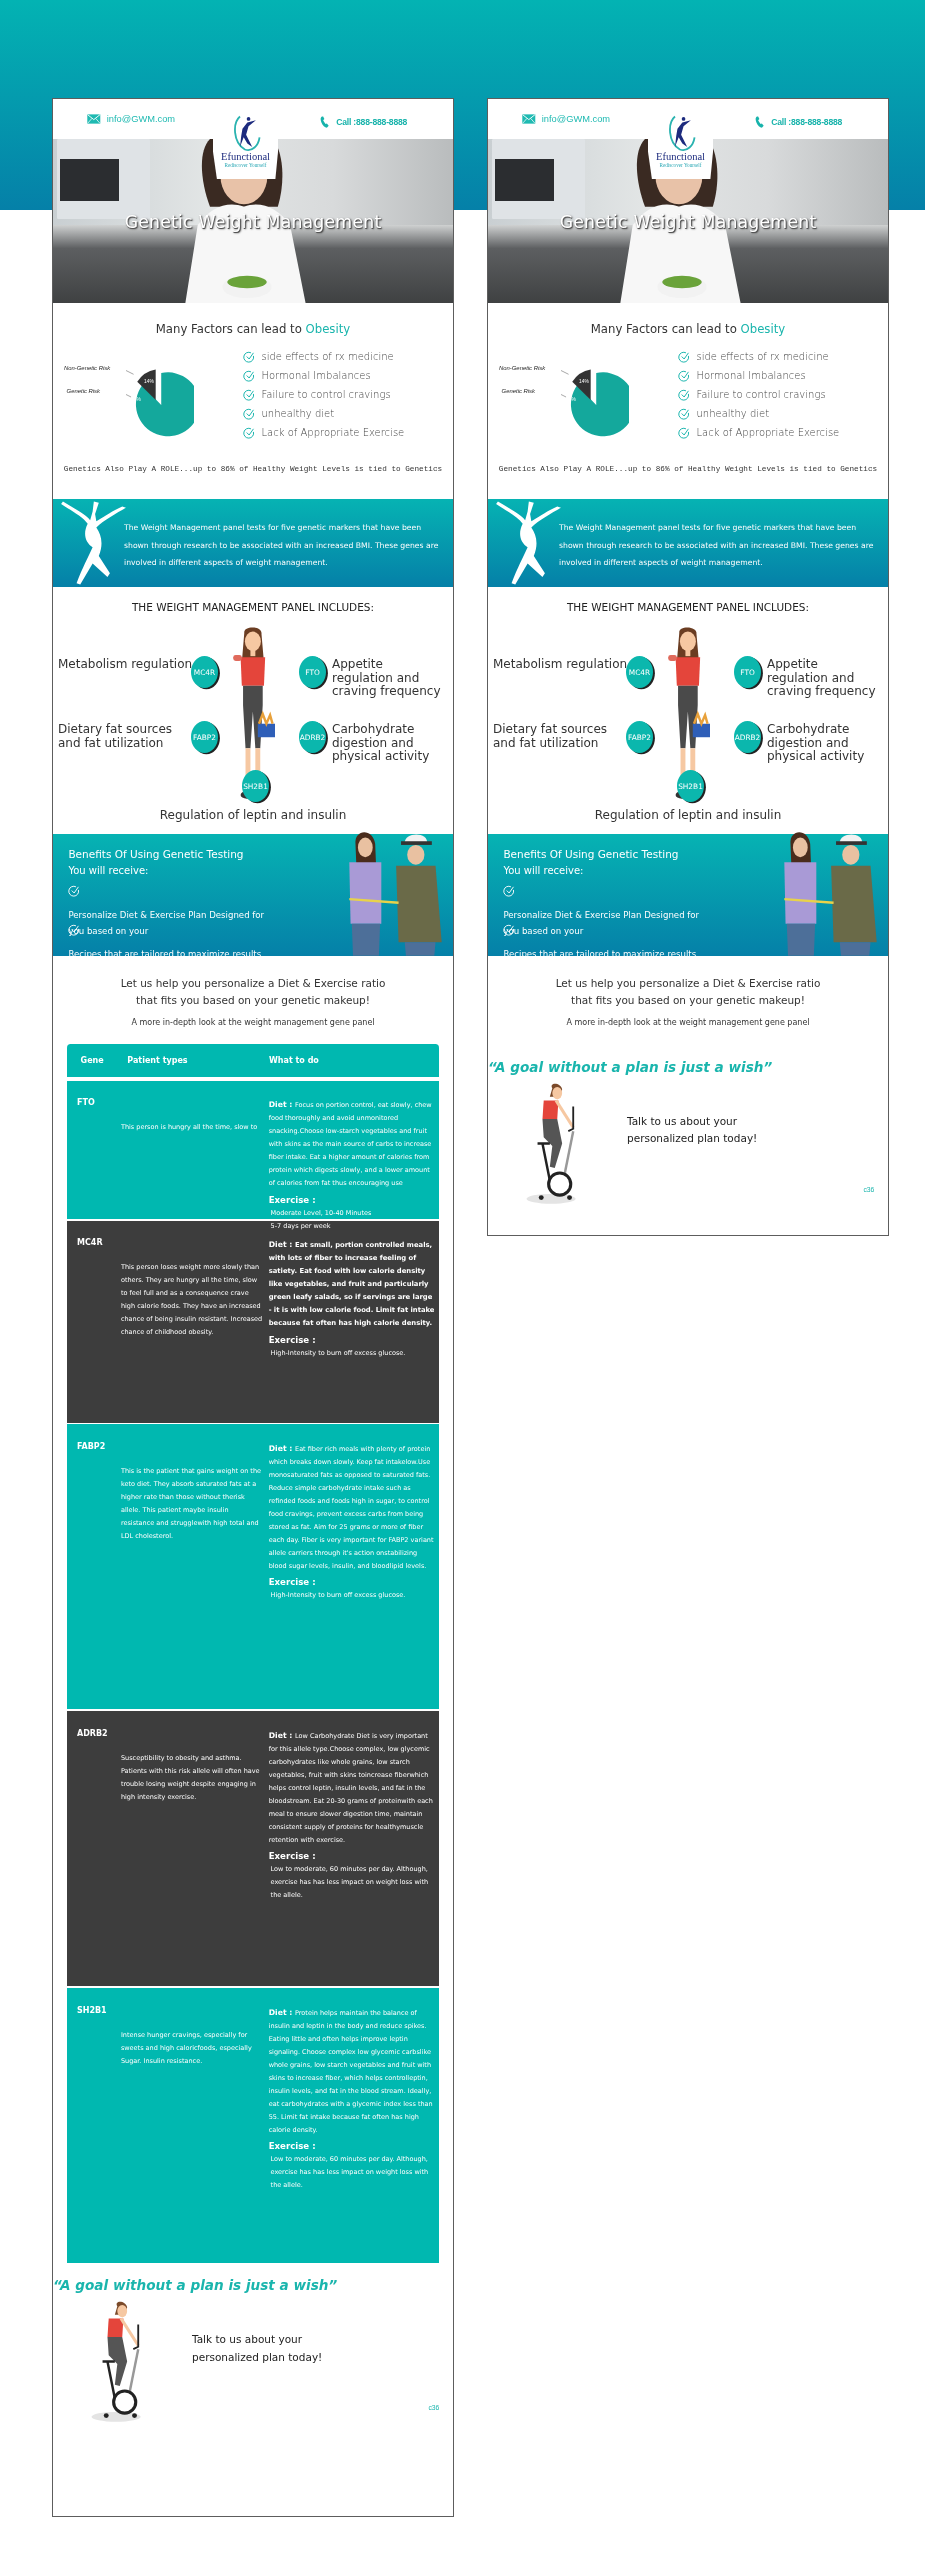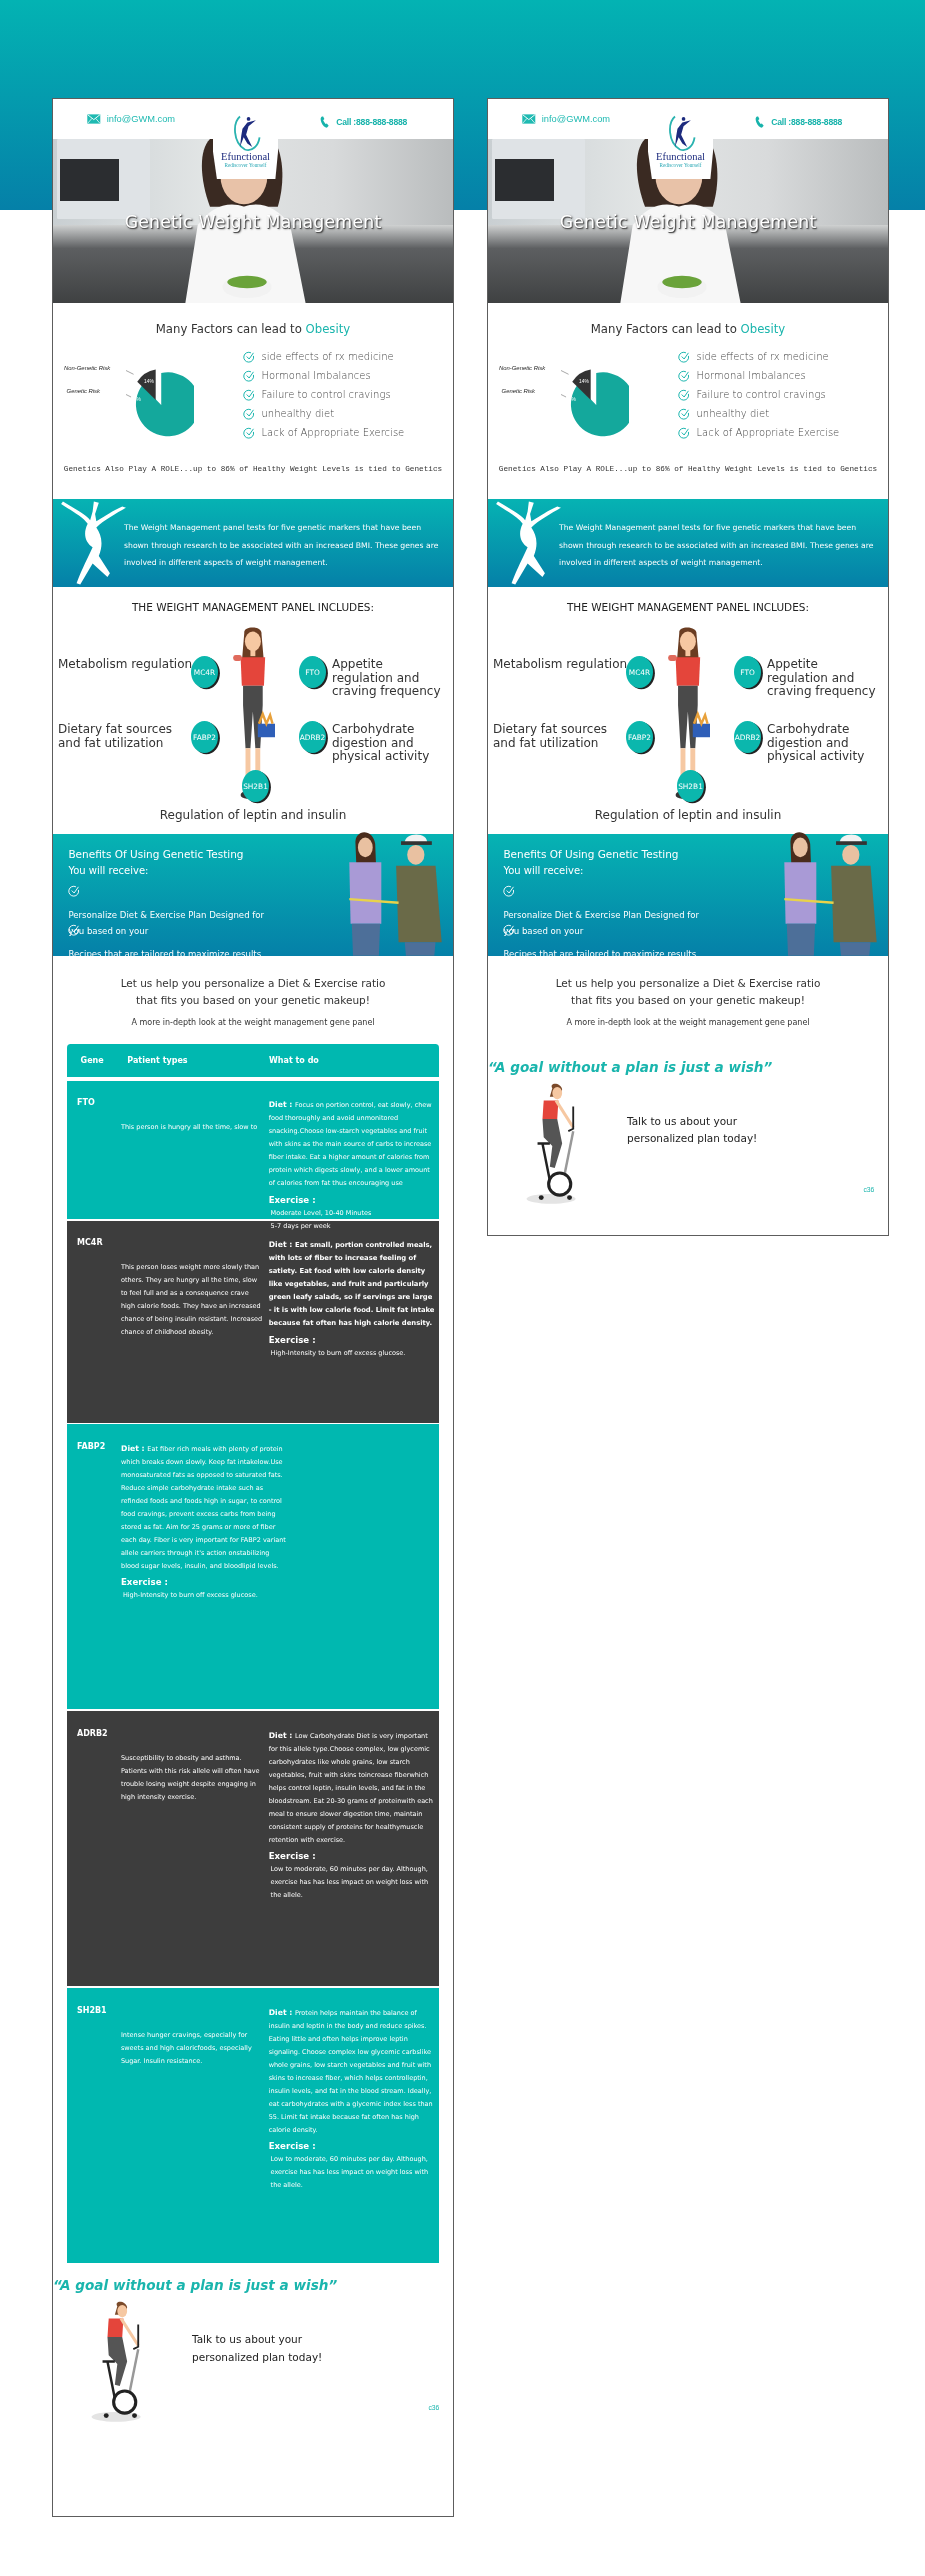--- a/index.html
+++ b/index.html
@@ -270,20 +270,21 @@
     </div>
 
     <div class="grow dark" style="height:202px;margin-top:1.9px;">
       <div class="g">MC4R</div>
       <div class="p">This person loses weight more slowly than others. They are hungry all the time, slow to feel full and as a consequence crave high calorie foods. They have an increased chance of being insulin resistant. Increased chance of childhood obesity.</div>
       <div class="w boldtext"><span class="lbl">Diet : </span><span class="dtext">Eat small, portion controlled meals, with lots of fiber to increase feeling of satiety. Eat food with low calorie density like vegetables, and fruit and particularly green leafy salads, so if servings are large - it is with low calorie food. Limit fat intake because fat often has high calorie density.</span><span class="exlbl">Exercise :</span><span class="ex">High-Intensity to burn off excess glucose.</span></div>
     </div>
 
     <div class="grow teal" style="height:285px;margin-top:1.9px;">
       <div class="g">FABP2</div>
+      <div class="p">This is the patient that gains weight on the keto diet. They absorb saturated fats at a higher rate than those without therisk allele. This patient maybe insulin resistance and strugglewith high total and LDL cholesterol.</div>
       <div class="w"><span class="lbl">Diet : </span><span>Eat fiber rich meals with plenty of protein which breaks down slowly. Keep fat intakelow.Use monosaturated fats as opposed to saturated fats. Reduce simple carbohydrate intake such as refinded foods and foods high in sugar, to control food cravings, prevent excess carbs from being stored as fat. Aim for 25 grams or more of fiber each day. Fiber is very important for FABP2 variant allele carriers through it's action onstabilizing blood sugar levels, insulin, and bloodlipid levels.</span><span class="exlbl">Exercise :</span><span class="ex">High-Intensity to burn off excess glucose.</span></div>
     </div>
 
     <div class="grow dark" style="height:275px;margin-top:1.9px;">
       <div class="g">ADRB2</div>
       <div class="p">Susceptibility to obesity and asthma. Patients with this risk allele will often have trouble losing weight despite engaging in high intensity exercise.</div>
       <div class="w"><span class="lbl">Diet : </span><span>Low Carbohydrate Diet is very important for this allele type.Choose complex, low glycemic carbohydrates like whole grains, low starch vegetables, fruit with skins toincrease fiberwhich helps control leptin, insulin levels, and fat in the bloodstream. Eat 20-30 grams of proteinwith each meal to ensure slower digestion time, maintain consistent supply of proteins for healthymuscle retention with exercise.</span><span class="exlbl">Exercise :</span><span class="ex">Low to moderate, 60 minutes per day. Although, exercise has has less impact on weight loss with the allele.</span></div>
     </div>
 
     <div class="grow teal" style="height:275px;margin-top:1.9px;">

